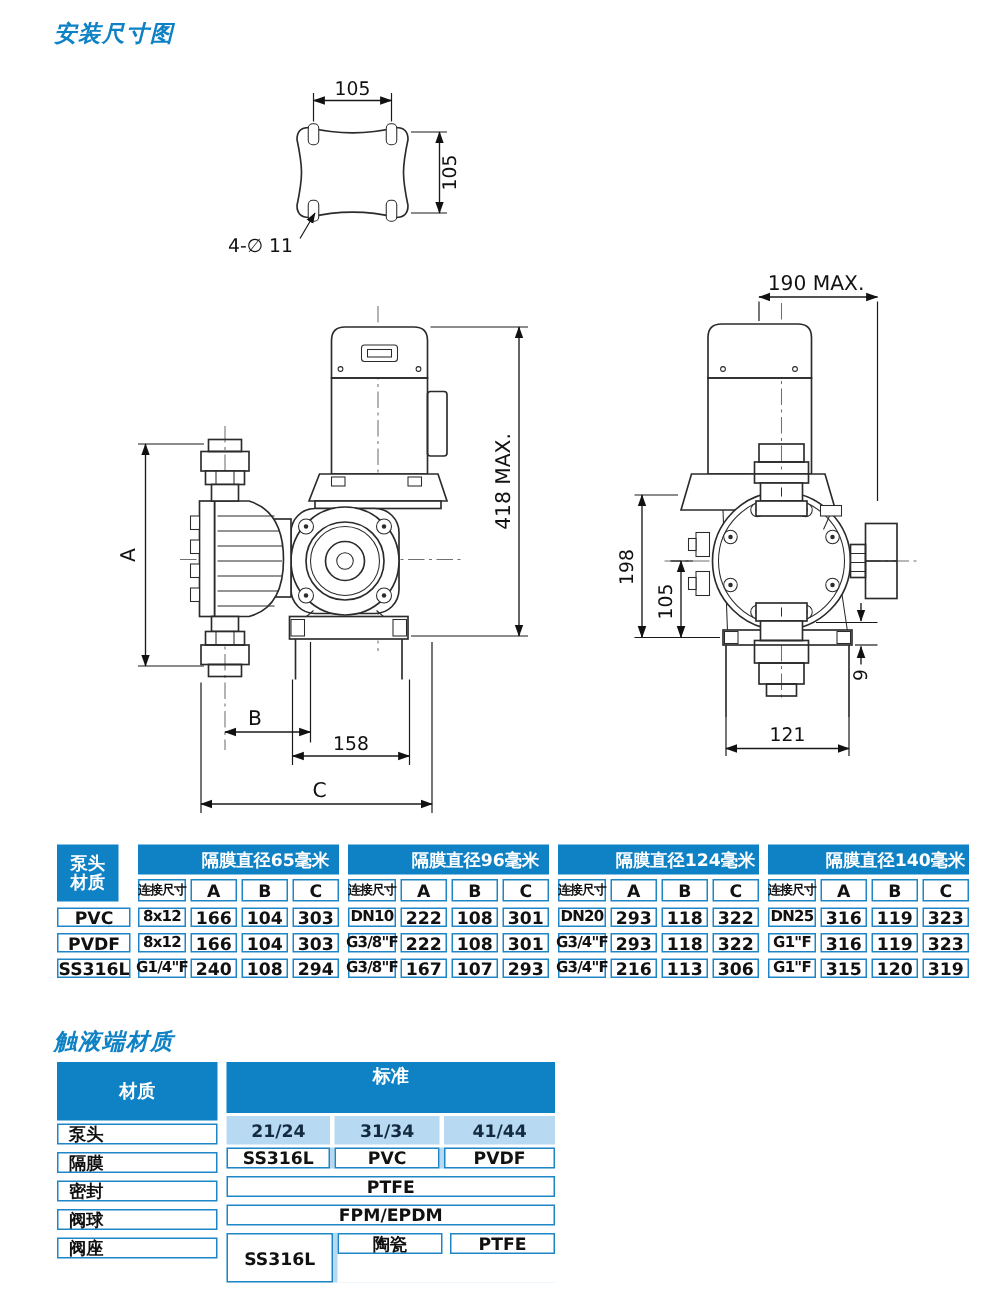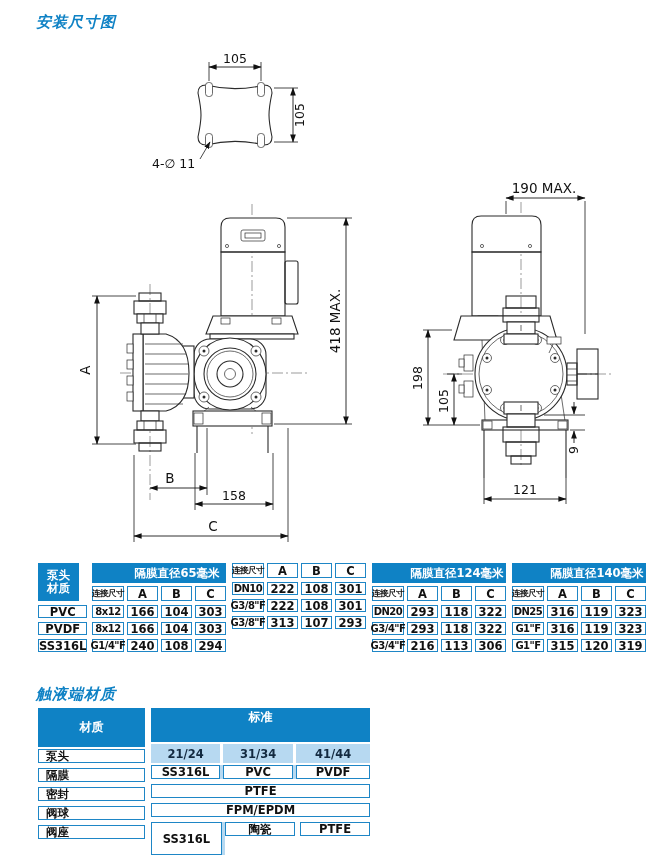--- a/index.html
+++ b/index.html
@@ -345,35 +345,36 @@
         <div class="c">104</div>
         <div class="c">303</div>
         <div class="c conn">G1/4"F</div>
         <div class="c">240</div>
         <div class="c">108</div>
         <div class="c">294</div>
       </div>
     </div>
 
     <div class="g">
+      <div class="gh">隔膜直径96毫米</div>
       <div class="gg">
         <div class="c small">连接尺寸</div>
         <div class="c">A</div>
         <div class="c">B</div>
         <div class="c">C</div>
         <div class="c conn">DN10</div>
         <div class="c">222</div>
         <div class="c">108</div>
         <div class="c">301</div>
         <div class="c conn">G3/8"F</div>
         <div class="c">222</div>
         <div class="c">108</div>
         <div class="c">301</div>
         <div class="c conn">G3/8"F</div>
-        <div class="c">313</div>
+        <div class="c">167</div>
         <div class="c">107</div>
         <div class="c">293</div>
       </div>
     </div>
 
     <div class="g">
       <div class="gh">隔膜直径124毫米</div>
       <div class="gg">
         <div class="c small">连接尺寸</div>
         <div class="c">A</div>

